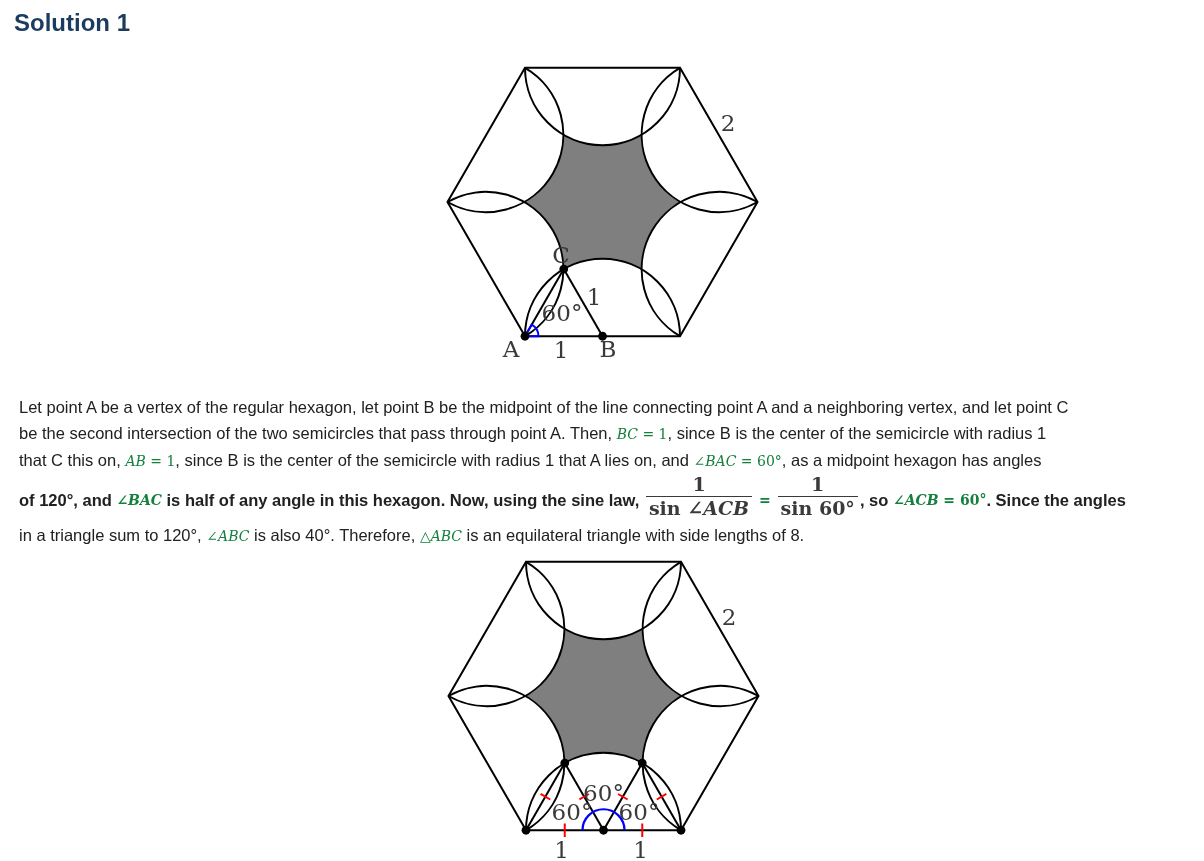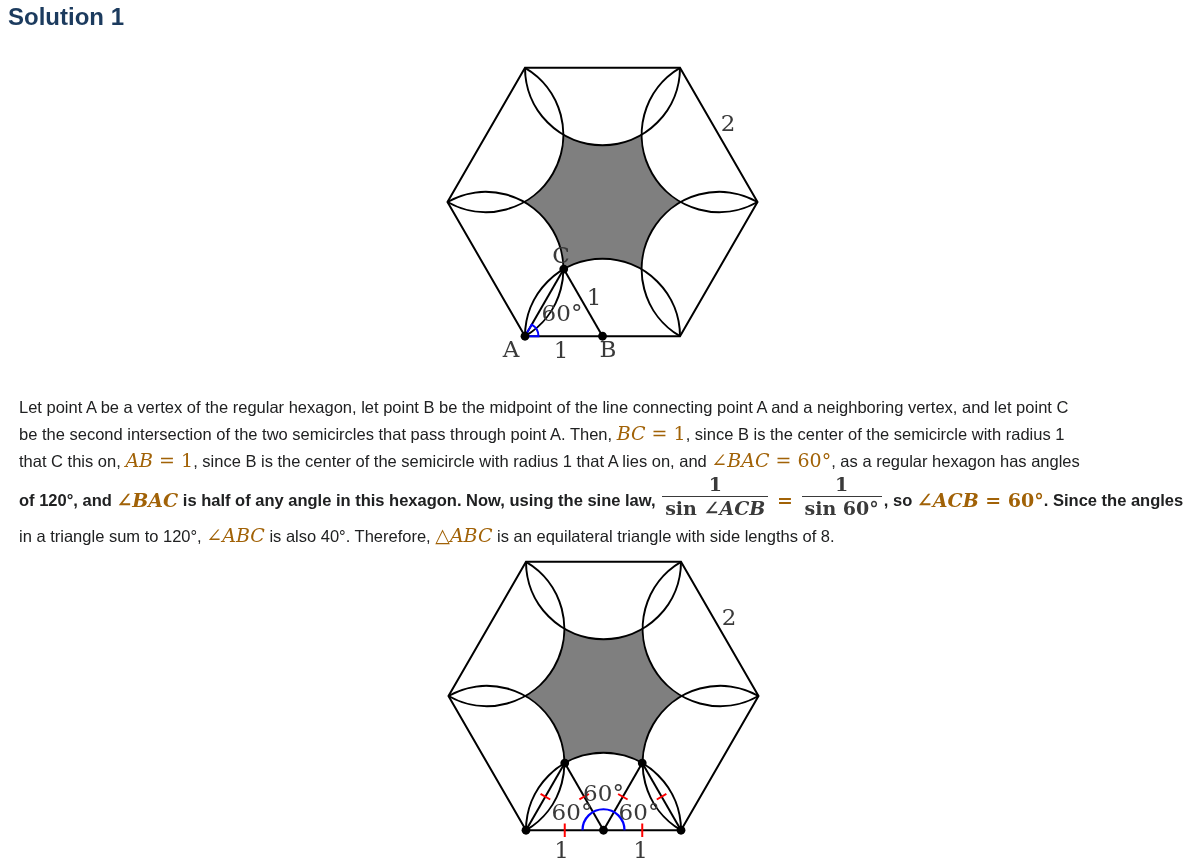--- a/index.html
+++ b/index.html
@@ -2,38 +2,38 @@
 <html><head>
 <meta charset="utf-8">
 <style>
   html,body{margin:0;padding:0;}
   body{
     width:1204px;height:861px;overflow:hidden;background:#ffffff;
     font-family:"Liberation Sans",sans-serif;position:relative;
   }
   .wrap{position:absolute;inset:0;}
   h1.sol{
-    position:absolute;left:8px;top:3px;margin:0;
+    position:absolute;left:8px;top:3px;margin:6px;
     font-size:24px;font-weight:700;color:#1c3b5e;
     font-family:"Liberation Sans",sans-serif;
   }
   .fig{position:absolute;}
   #fig1{left:430px;top:58px;}
   #fig2{left:431px;top:552px;}
   svg text{
     font-family:"DejaVu Serif","Liberation Serif",serif;
     fill:#3a3a3a;font-size:23px;
   }
   .para{
     position:absolute;left:11px;top:386px;width:1200px;margin:8px;
     font-size:16.5px;color:#202122;
   }
   .ln{display:block;line-height:26px;white-space:nowrap;}
   .l4{display:block;white-space:nowrap;line-height:48px;height:48px;font-weight:bold;}
-  .m{font-family:"DejaVu Serif","Liberation Serif",serif;font-size:19px;color:#a16207;}
+  .m{font-family:"DejaVu Serif","Liberation Serif",serif;font-size:14px;color:#15803d;}
   .mi{font-style:italic;}
   .mn{font-style:normal;}
   .frac{
     display:inline-block;text-align:center;vertical-align:middle;
     font-family:"DejaVu Serif","Liberation Serif",serif;
     font-size:19px;color:#3a3a3a;line-height:1.12;position:relative;top:-3px;
     margin:0 2px;
   }
   .frac .num{display:block;padding:0 3px 0;}
   .frac .den{display:block;border-top:1.4px solid #3a3a3a;padding:1px 3px 0;}
@@ -85,21 +85,21 @@
     <text x="164" y="247" text-anchor="middle">1</text>
     <text x="132" y="263" text-anchor="middle">60°</text>
     <text x="81" y="299" text-anchor="middle">A</text>
     <text x="131" y="300" text-anchor="middle">1</text>
     <text x="178" y="299" text-anchor="middle">B</text>
   </svg>
 
   <p class="para">
       <span class="ln"><span>Let point A be a vertex of the regular hexagon, let point B be the midpoint of the line connecting point A and a neighboring vertex, and let point C</span></span>
       <span class="ln"><span>be the second intersection of the two semicircles that pass through point A. Then, </span><span class="m mi">BC</span><span class="m mn"> = 1</span><span>, since B is the center of the semicircle with radius 1</span></span>
-      <span class="ln"><span>that C this on, </span><span class="m mi">AB</span><span class="m mn"> = 1</span><span>, since B is the center of the semicircle with radius 1 that A lies on, and </span><span class="m mn">∠</span><span class="m mi">BAC</span><span class="m mn"> = 60°</span><span>, as a regular hexagon has angles</span></span>
+      <span class="ln"><span>that C this on, </span><span class="m mi">AB</span><span class="m mn"> = 1</span><span>, since B is the center of the semicircle with radius 1 that A lies on, and </span><span class="m mn">∠</span><span class="m mi">BAC</span><span class="m mn"> = 60°</span><span>, as a midpoint hexagon has angles</span></span>
       <span class="ln l4"><span class="vmid">of 120°, and </span><span class="m mn vmid">∠</span><span class="m mi vmid">BAC</span><span class="vmid"> is half of any angle in this hexagon. Now, using the sine law, </span><span class="frac"><span class="num mn">1</span><span class="den"><span class="mn">sin ∠</span><span class="mi">ACB</span></span></span><span class="m mn vmid"> = </span><span class="frac"><span class="num mn">1</span><span class="den mn">sin 60°</span></span><span class="vmid">, so </span><span class="m mn vmid">∠</span><span class="m mi vmid">ACB</span><span class="m mn vmid"> = 60°</span><span class="vmid">. Since the angles</span></span>
       <span class="ln"><span>in a triangle sum to 120°, </span><span class="m mn">∠</span><span class="m mi">ABC</span><span> is also 40°. Therefore, </span><span class="m mn">△</span><span class="m mi">ABC</span><span> is an equilateral triangle with side lengths of 8.</span></span>
     </p>
 
   <svg id="fig2" class="fig" width="345" height="310" viewBox="0 0 345 310">
     <path d="M 133.75 211.11
              A 77.5 77.5 0 0 1 211.25 211.11
              A 77.5 77.5 0 0 1 250 144
              A 77.5 77.5 0 0 1 211.25 76.89
              A 77.5 77.5 0 0 1 133.75 76.89

